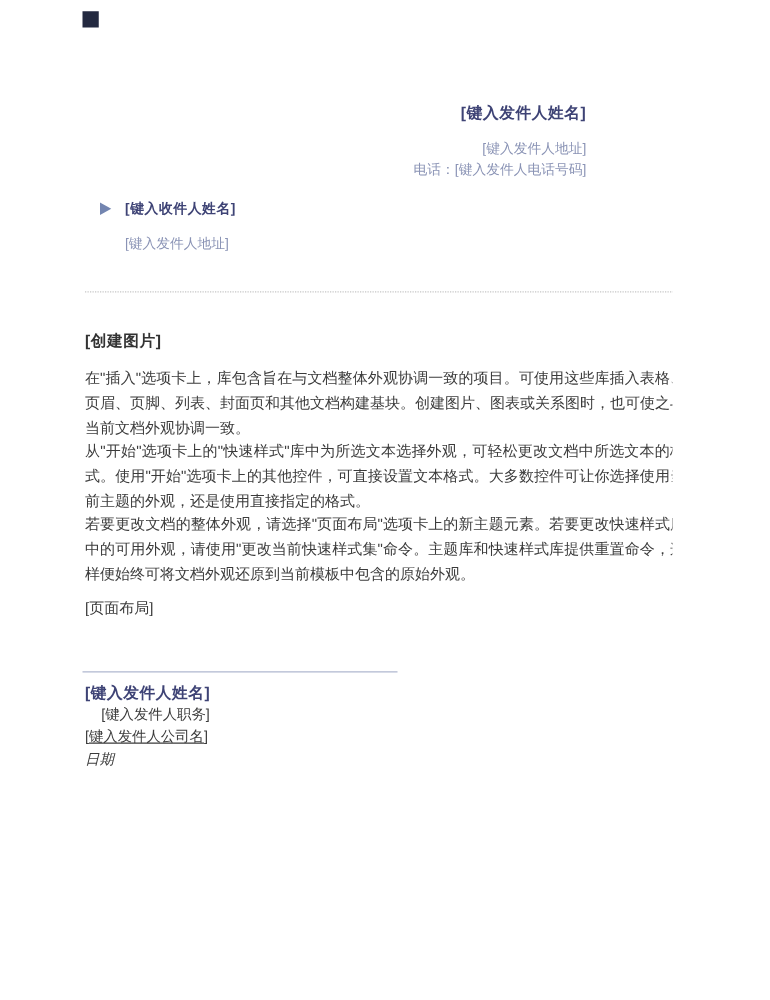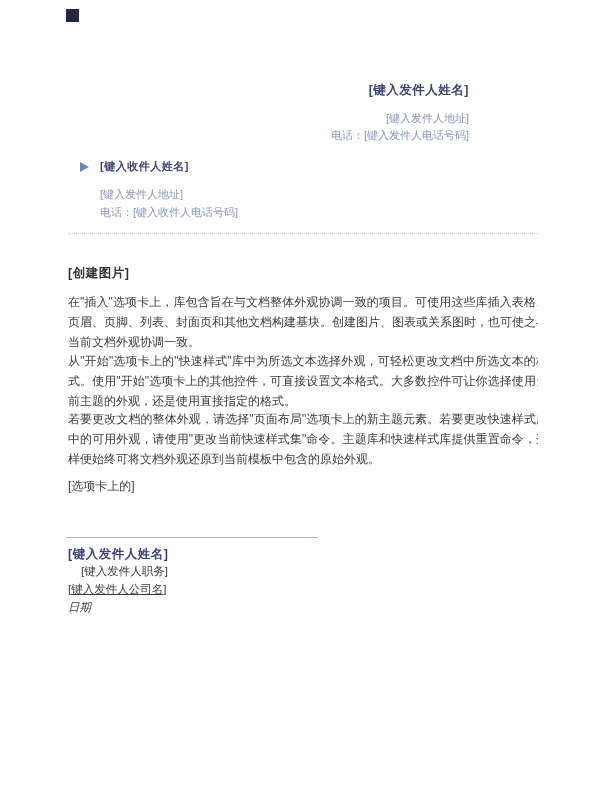--- a/index.html
+++ b/index.html
@@ -48,31 +48,30 @@
 
   <div class="corner-square" style="background:#232940;"></div>
 
   <div class="sender-name accent-dark">[键入发件人姓名]</div>
   <div class="sender-address accent-light">[键入发件人地址]</div>
   <div class="sender-phone accent-light">电话：[键入发件人电话号码]</div>
 
   <div class="recipient-arrow"></div>
   <div class="recipient-name accent-dark">[键入收件人姓名]</div>
   <div class="recipient-address accent-light">[键入发件人地址]</div>
-  <div class="recipient-phone accent-light">电话：[键入收件人电话号码]</div>
 
   <div class="dotted-rule"></div>
 
   <div class="salutation">[创建图片]</div>
 
   <div class="body-par par-1">在"插入"选项卡上，库包含旨在与文档整体外观协调一致的项目。可使用这些库插入表格、页眉、页脚、列表、封面页和其他文档构建基块。创建图片、图表或关系图时，也可使之与当前文档外观协调一致。</div>
   <div class="body-par par-2">从"开始"选项卡上的"快速样式"库中为所选文本选择外观，可轻松更改文档中所选文本的格式。使用"开始"选项卡上的其他控件，可直接设置文本格式。大多数控件可让你选择使用当前主题的外观，还是使用直接指定的格式。</div>
   <div class="body-par par-3">若要更改文档的整体外观，请选择"页面布局"选项卡上的新主题元素。若要更改快速样式库中的可用外观，请使用"更改当前快速样式集"命令。主题库和快速样式库提供重置命令，这样便始终可将文档外观还原到当前模板中包含的原始外观。</div>
 
-  <div class="closing">[选项卡上的]</div>
+  <div class="closing">[页面布局]</div>
 
   <div class="signature-rule"></div>
   <div class="sig-name accent-dark">[键入发件人姓名]</div>
   <div class="sig-title">[键入发件人职务]</div>
   <div class="sig-company">[键入发件人公司名]</div>
   <div class="sig-date">日期</div>
 
 </div>
 
 </body></html>

